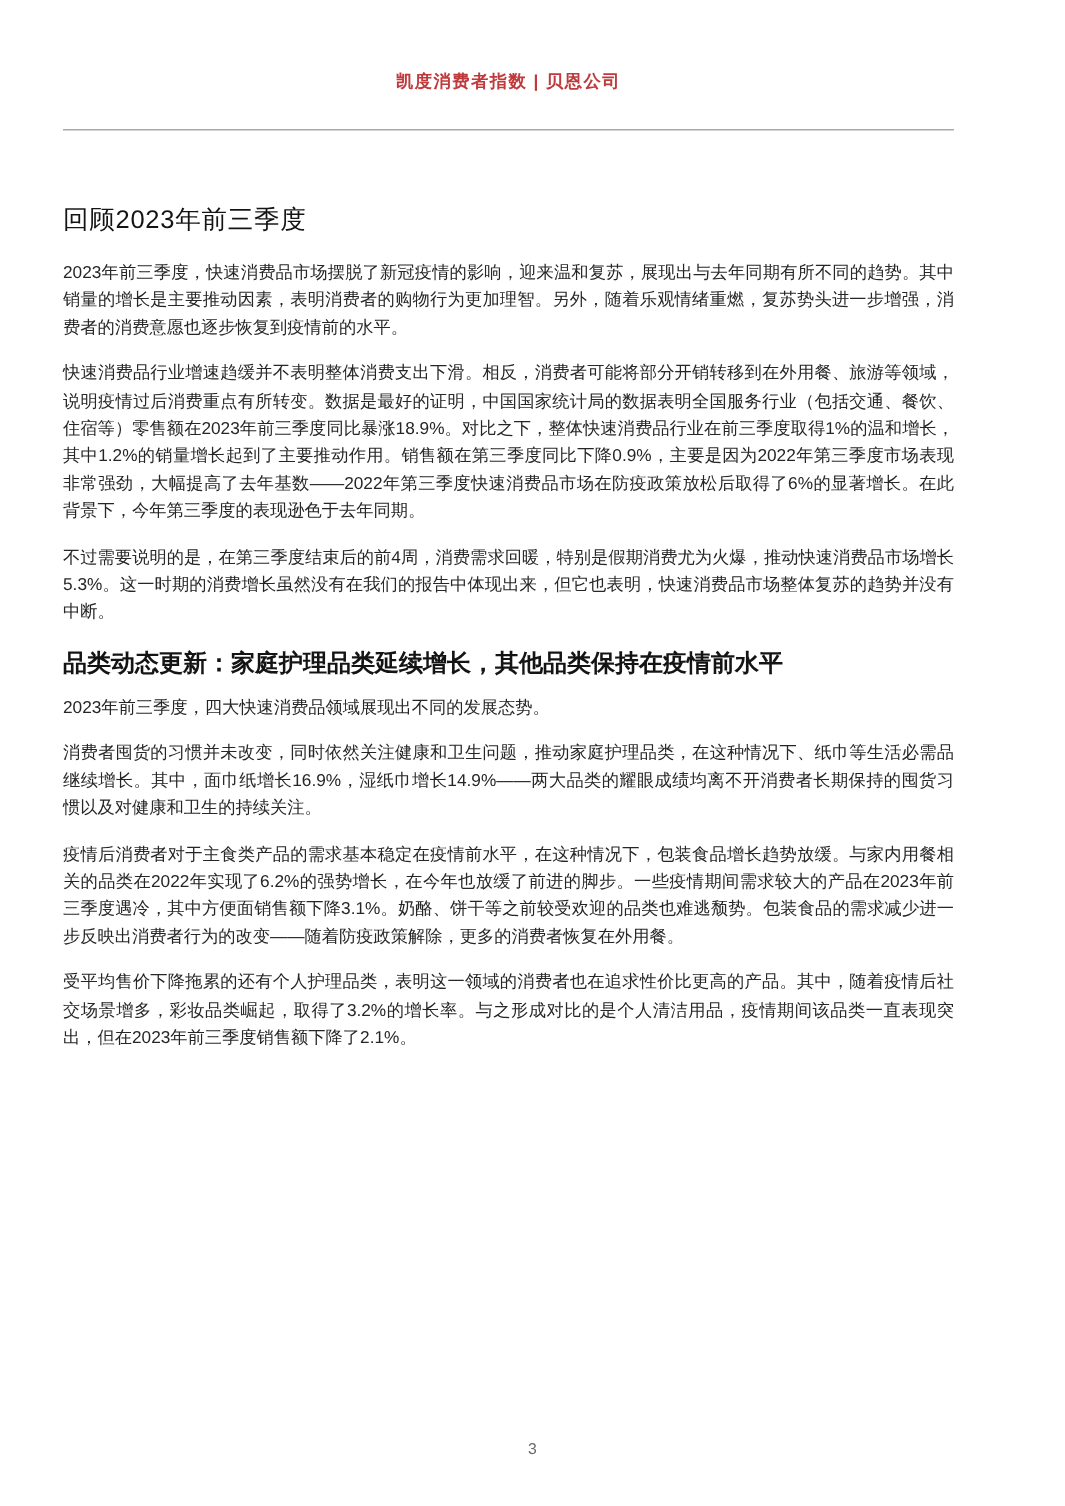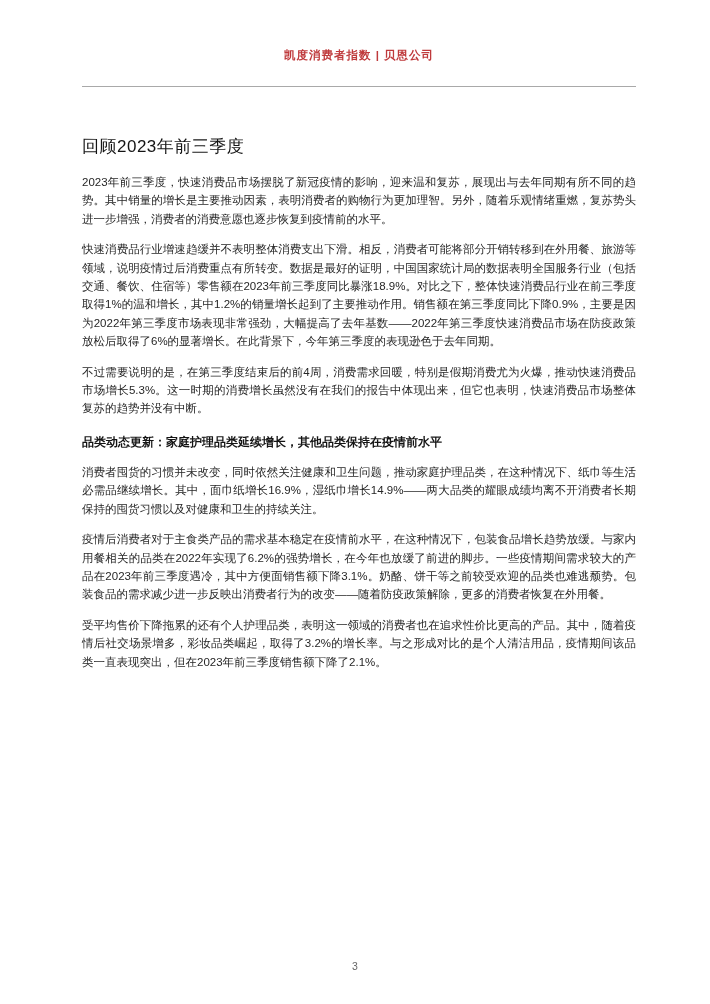--- a/index.html
+++ b/index.html
@@ -4,21 +4,21 @@
 <style>
   html, body { margin: 0; padding: 0; background: #ffffff; }
   body { font-family: "Liberation Sans", "DejaVu Sans", sans-serif; }
   .page {
     position: relative;
     width: 710px;
     height: 1004px;
     margin: 0 auto;
     background: #ffffff;
     box-sizing: border-box;
-    padding: 48px 74px 0 82px;
+    padding: 48px 74px 0 42px;
     overflow: hidden;
   }
   .brand {
     text-align: center;
     font-size: 11.5px;
     font-weight: bold;
     letter-spacing: 1px;
     line-height: 14px;
   }
   .rule {
@@ -43,21 +43,21 @@
   }
   main p {
     font-size: 11.5px;
     line-height: 18.4px;
     color: #262626;
     text-align: justify;
     margin: 12px 0 0 0;
   }
   main p.first { margin-top: 14px; }
   h2.subsection-title {
-    font-size: 12px;
+    font-size: 16px;
     font-weight: bold;
     color: #141414;
     margin: 16px 0 0 0;
     line-height: 17px;
   }
   footer.page-footer {
     position: absolute;
     left: 0;
     bottom: 32px;
     width: 100%;
@@ -78,20 +78,21 @@
 
   <main>
     <h1 class="section-title">回顾2023年前三季度</h1>
 
     <p class="first">2023年前三季度，快速消费品市场摆脱了新冠疫情的影响，迎来温和复苏，展现出与去年同期有所不同的趋势。其中销量的增长是主要推动因素，表明消费者的购物行为更加理智。另外，随着乐观情绪重燃，复苏势头进一步增强，消费者的消费意愿也逐步恢复到疫情前的水平。</p>
     <p>快速消费品行业增速趋缓并不表明整体消费支出下滑。相反，消费者可能将部分开销转移到在外用餐、旅游等领域，说明疫情过后消费重点有所转变。数据是最好的证明，中国国家统计局的数据表明全国服务行业（包括交通、餐饮、住宿等）零售额在2023年前三季度同比暴涨18.9%。对比之下，整体快速消费品行业在前三季度取得1%的温和增长，其中1.2%的销量增长起到了主要推动作用。销售额在第三季度同比下降0.9%，主要是因为2022年第三季度市场表现非常强劲，大幅提高了去年基数——2022年第三季度快速消费品市场在防疫政策放松后取得了6%的显著增长。在此背景下，今年第三季度的表现逊色于去年同期。</p>
     <p>不过需要说明的是，在第三季度结束后的前4周，消费需求回暖，特别是假期消费尤为火爆，推动快速消费品市场增长5.3%。这一时期的消费增长虽然没有在我们的报告中体现出来，但它也表明，快速消费品市场整体复苏的趋势并没有中断。</p>
 
     <h2 class="subsection-title">品类动态更新：家庭护理品类延续增长，其他品类保持在疫情前水平</h2>
 
+    <p>2023年前三季度，四大快速消费品领域展现出不同的发展态势。</p>
     <p>消费者囤货的习惯并未改变，同时依然关注健康和卫生问题，推动家庭护理品类，在这种情况下、纸巾等生活必需品继续增长。其中，面巾纸增长16.9%，湿纸巾增长14.9%——两大品类的耀眼成绩均离不开消费者长期保持的囤货习惯以及对健康和卫生的持续关注。</p>
     <p>疫情后消费者对于主食类产品的需求基本稳定在疫情前水平，在这种情况下，包装食品增长趋势放缓。与家内用餐相关的品类在2022年实现了6.2%的强势增长，在今年也放缓了前进的脚步。一些疫情期间需求较大的产品在2023年前三季度遇冷，其中方便面销售额下降3.1%。奶酪、饼干等之前较受欢迎的品类也难逃颓势。包装食品的需求减少进一步反映出消费者行为的改变——随着防疫政策解除，更多的消费者恢复在外用餐。</p>
     <p>受平均售价下降拖累的还有个人护理品类，表明这一领域的消费者也在追求性价比更高的产品。其中，随着疫情后社交场景增多，彩妆品类崛起，取得了3.2%的增长率。与之形成对比的是个人清洁用品，疫情期间该品类一直表现突出，但在2023年前三季度销售额下降了2.1%。</p>
   </main>
 
   <footer class="page-footer">
     <span>3</span>
   </footer>
 
 </div>

